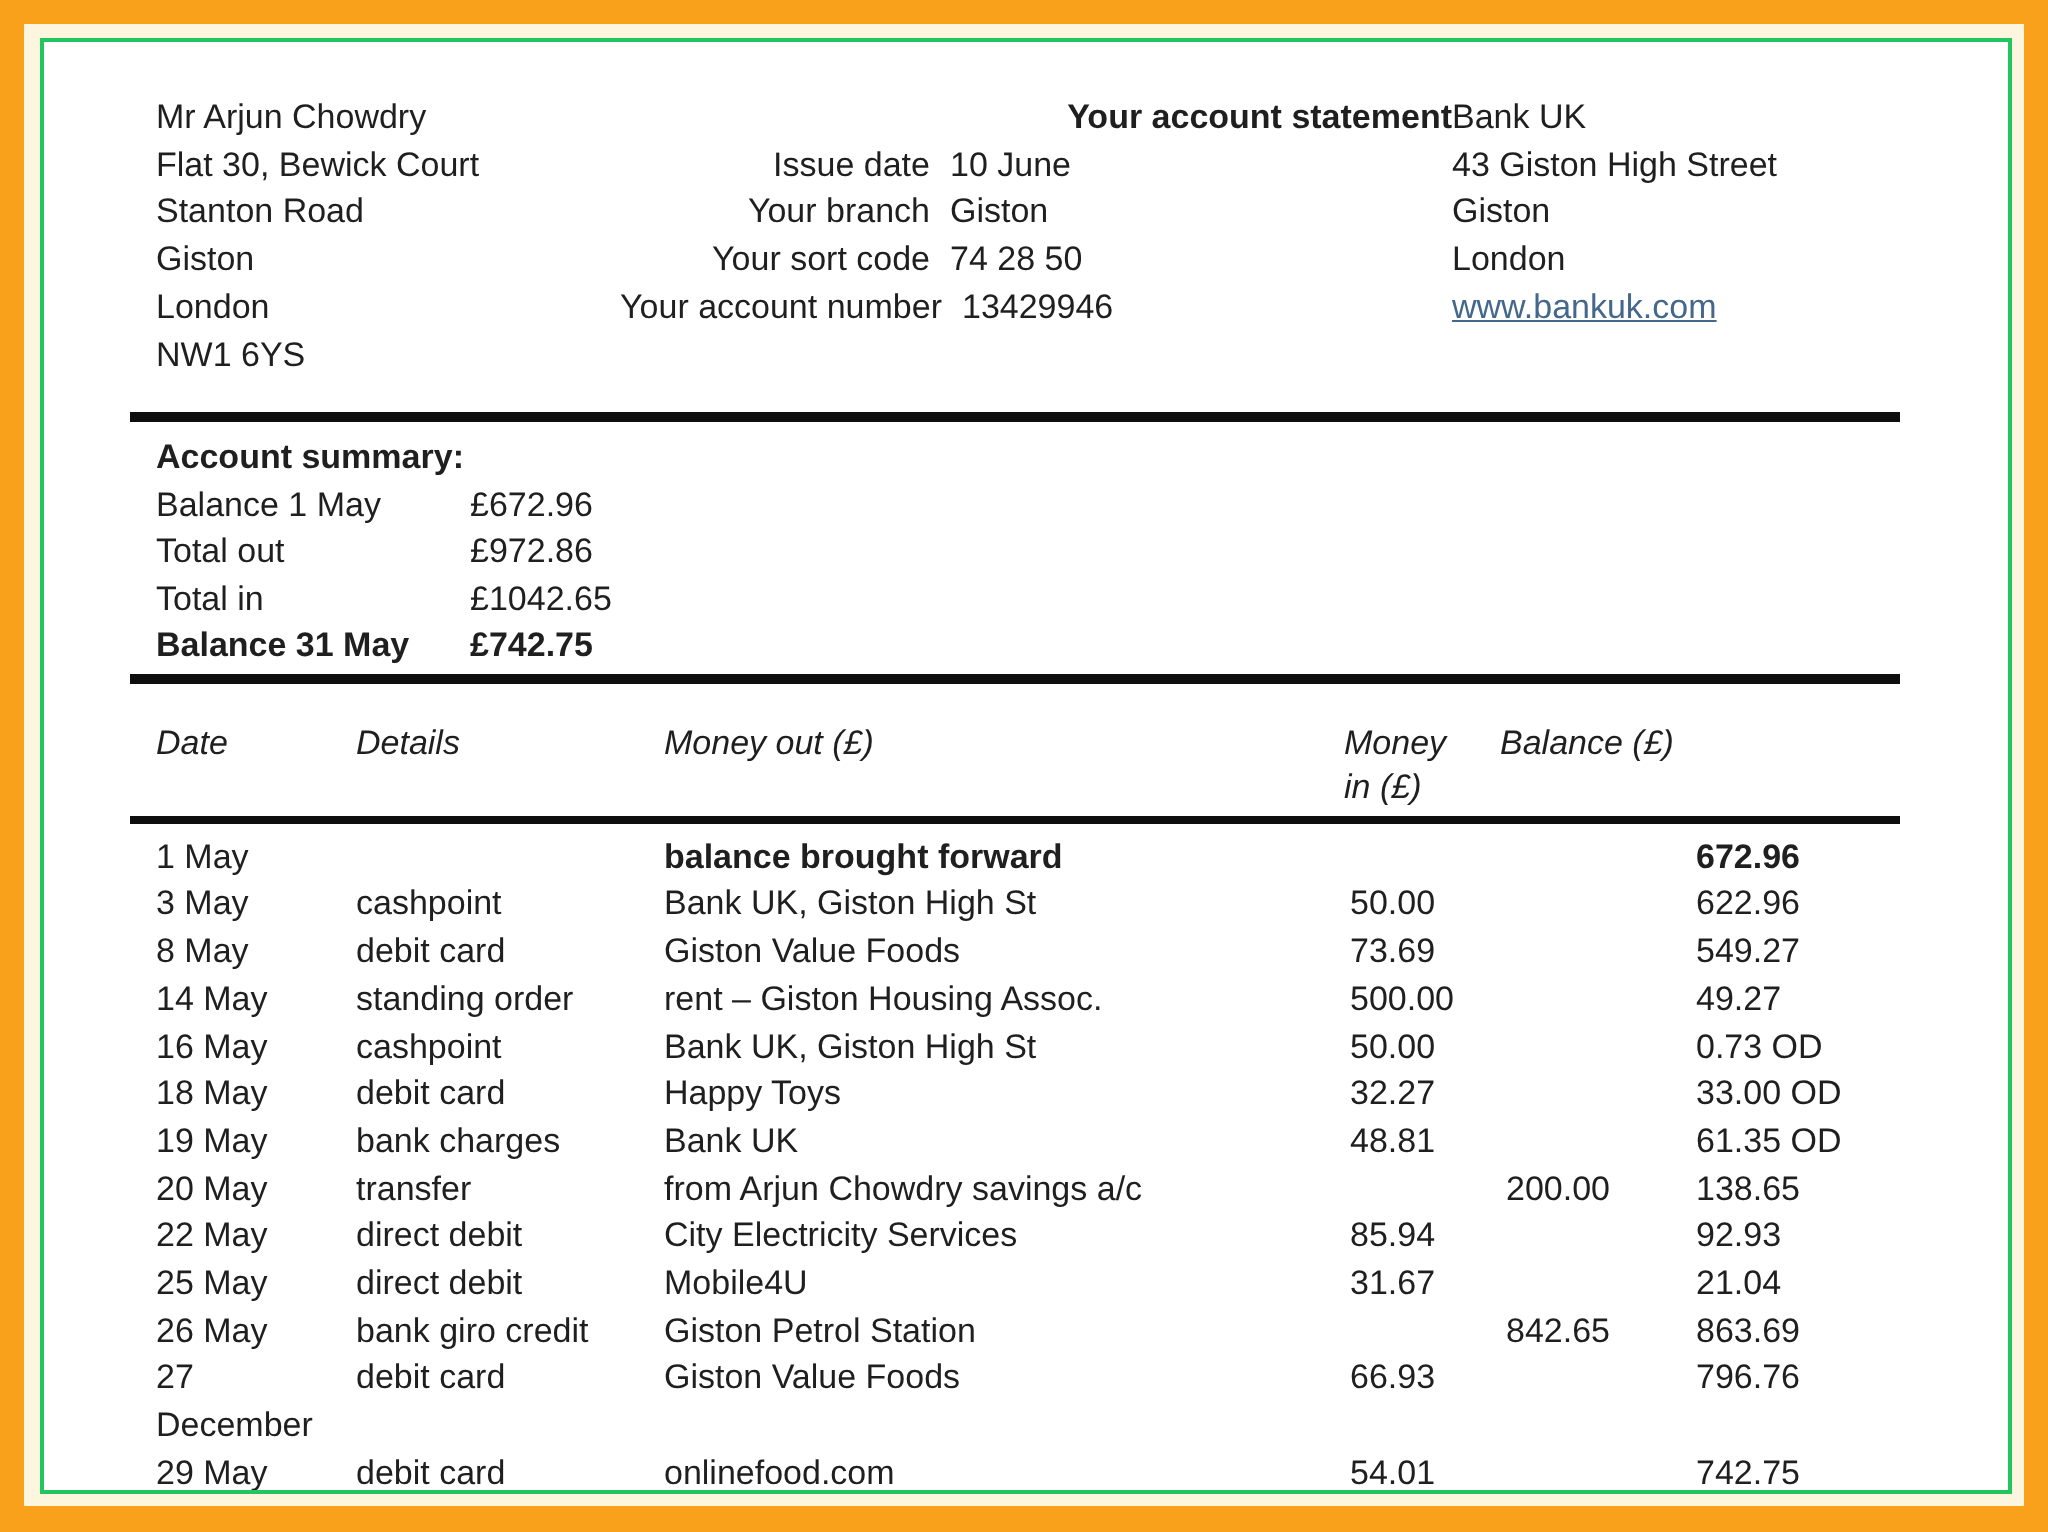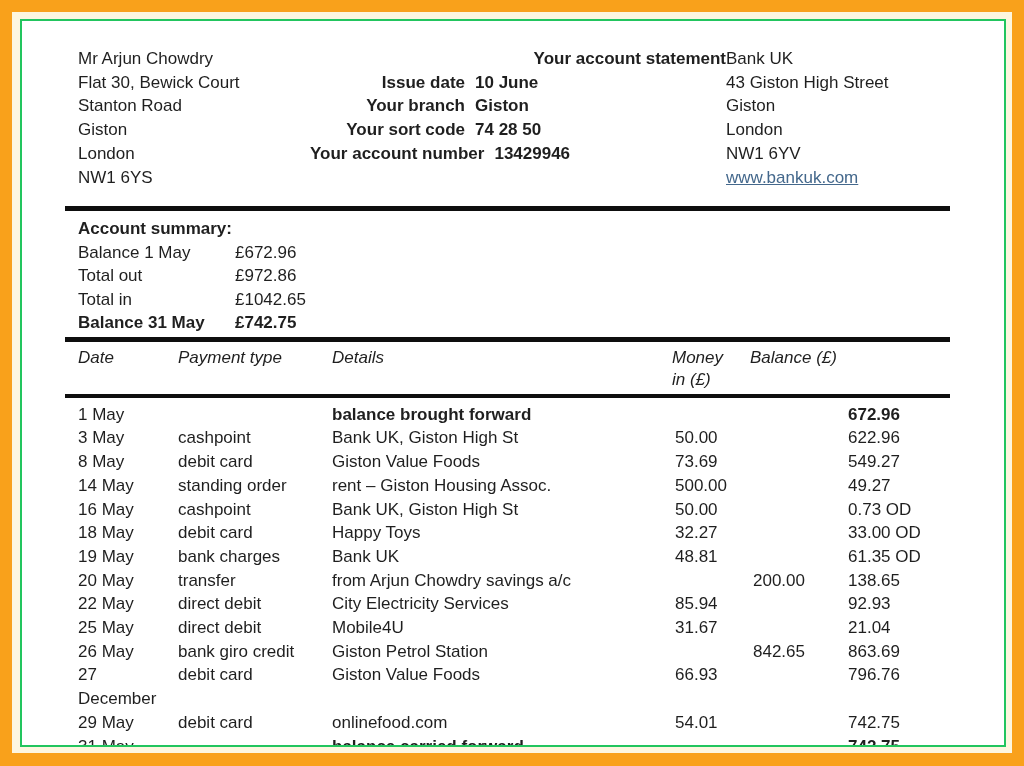--- a/index.html
+++ b/index.html
@@ -30,21 +30,21 @@
 
   
   .top-section {
     display:flex;
     margin:26px 20px 0 56px;
   }
   .col-customer { width:232px; }
   .col-statement { width:416px;text-align:right; }
   .col-bank { flex:1; }
   .statement-title { font-weight:bold; }
-  .info-row { display:flex;font-weight:bold; }
+  .info-row { display:flex; }
   .info-label { min-width:165px; padding-right:10px; }
   .bank-link {
     color:#44688c;
     text-decoration:underline;
     cursor:pointer;
   }
 
   
   .rule { border:0; border-top:5px solid #0e0e0e; margin-left:43px; margin-right:54px; }
   .rule-thin { border-top-width:4px; }
@@ -60,21 +60,21 @@
   .summary-row.bold .summary-label,
   .summary-row.bold .summary-value { font-weight:bold; }
 
   
   .tbl { margin:0 54px 0 43px; }
   .tgrid {
     display:grid;
     grid-template-columns:113px 154px 340px 78px 95px auto;
   }
   .tgrid > div:first-child { padding-left:13px; }
-  .thead { margin-top:5px; font-style:italic; line-height:22px; align-items:start; }
+  .thead { margin-top:19px; font-style:italic; line-height:22px; align-items:start; }
   .th-out { padding-right:14px; }
   .th-in { padding-right:18px; }
   .tbody { margin-top:5px; }
   .trow { line-height:23.7px; }
   .c-out, .c-in, .c-bal { padding-left:3px; }
   .trow.bold-row .c-details,
   .trow.bold-row .c-bal { font-weight:bold; }
 </style>
 </head>
 <body>
@@ -129,21 +129,20 @@
         <div class="col-bank">
 
             <div>Bank UK</div>
 
             <div>43 Giston High Street</div>
 
             <div>Giston</div>
 
             <div>London</div>
 
-            <div>NW1 6YV</div>
 
           <div>
             <a class="bank-link">www.bankuk.com</a>
           </div>
         </div>
 
       </div>
 
       <hr class="rule rule-1">
 
@@ -171,22 +170,22 @@
           </div>
 
       </div>
 
       <hr class="rule rule-2">
 
       <div class="tbl">
 
         <div class="tgrid thead">
           <div>Date</div>
-          <div>Payment type</div>
           <div>Details</div>
+          <div class="th-out">Money out (£)</div>
           <div class="th-in">Money in (£)</div>
           <div>Balance (£)</div>
         </div>
 
         <hr class="rule rule-thin rule-3" style="margin-left:0; margin-right:0;">
 
         <div class="tbody">
 
             <div class="tgrid trow bold-row">
               <div class="c-date">1 May</div>

